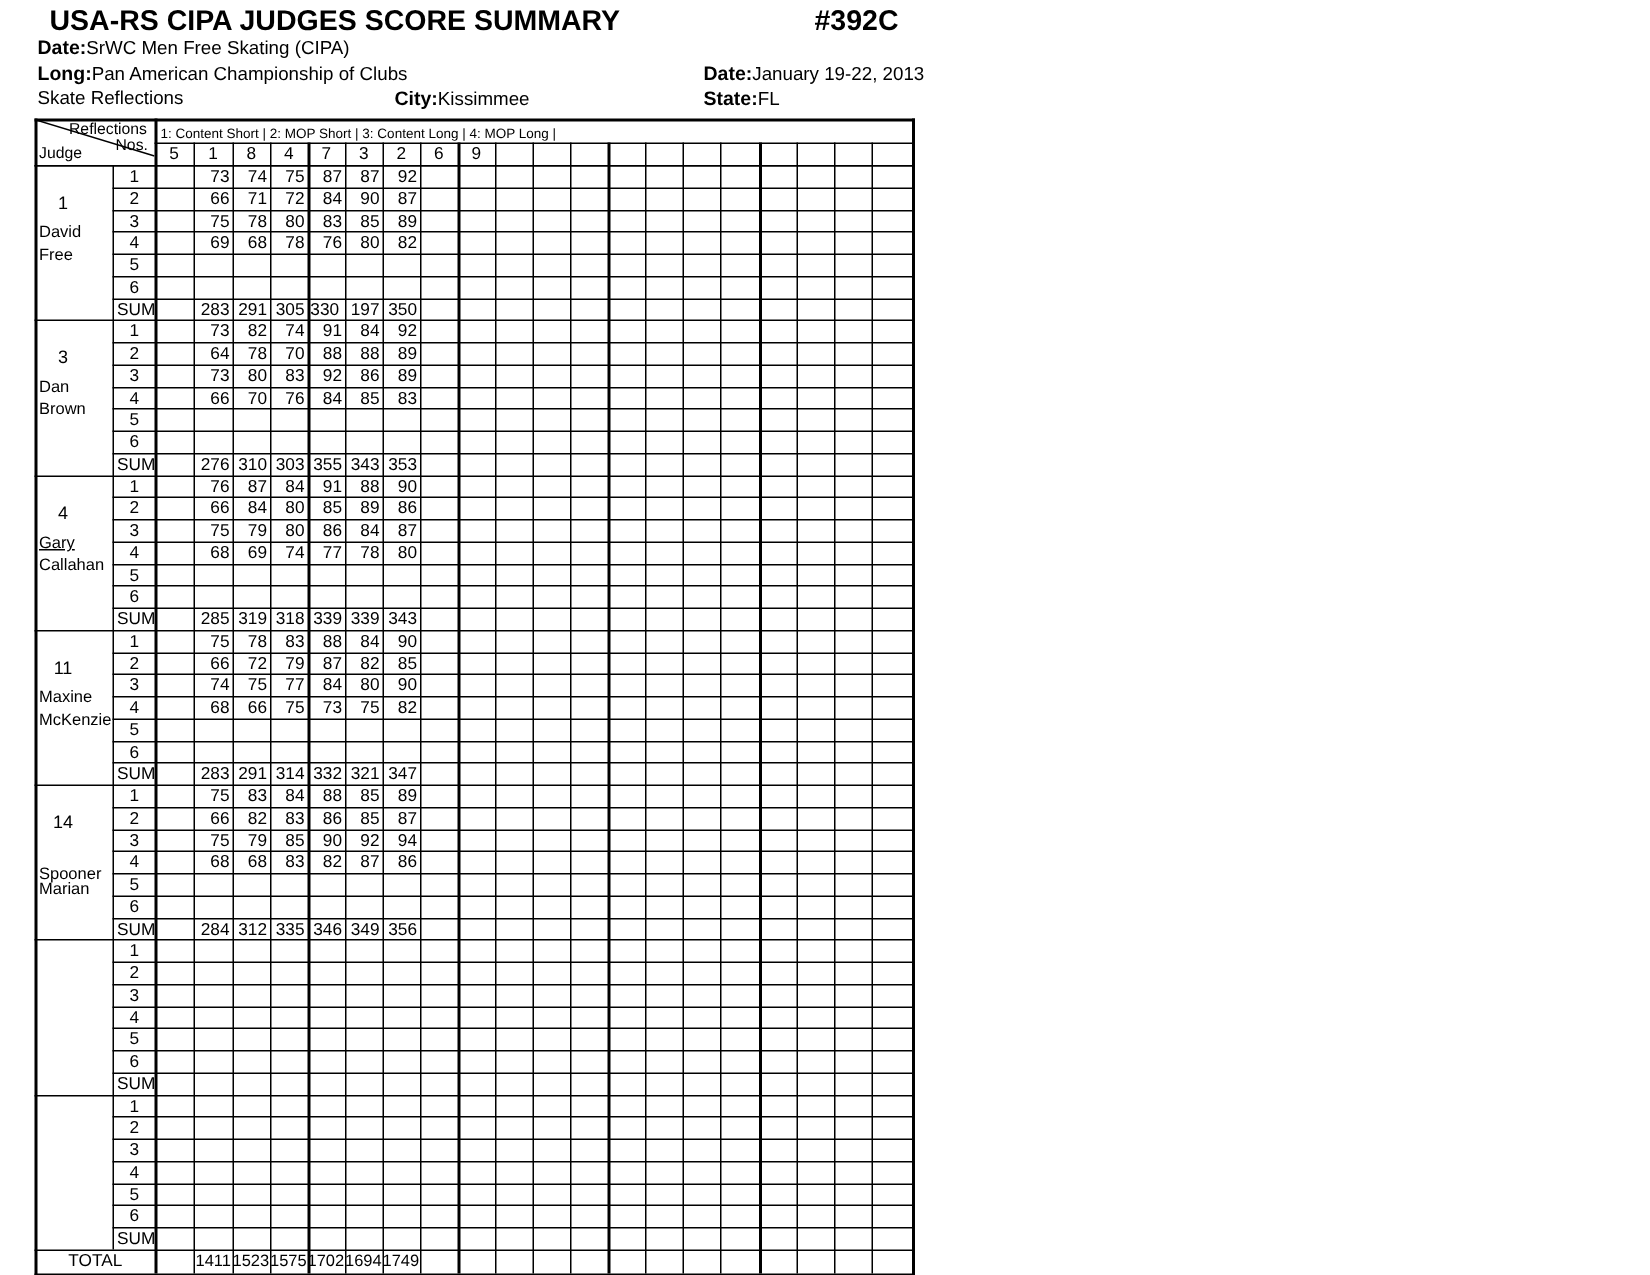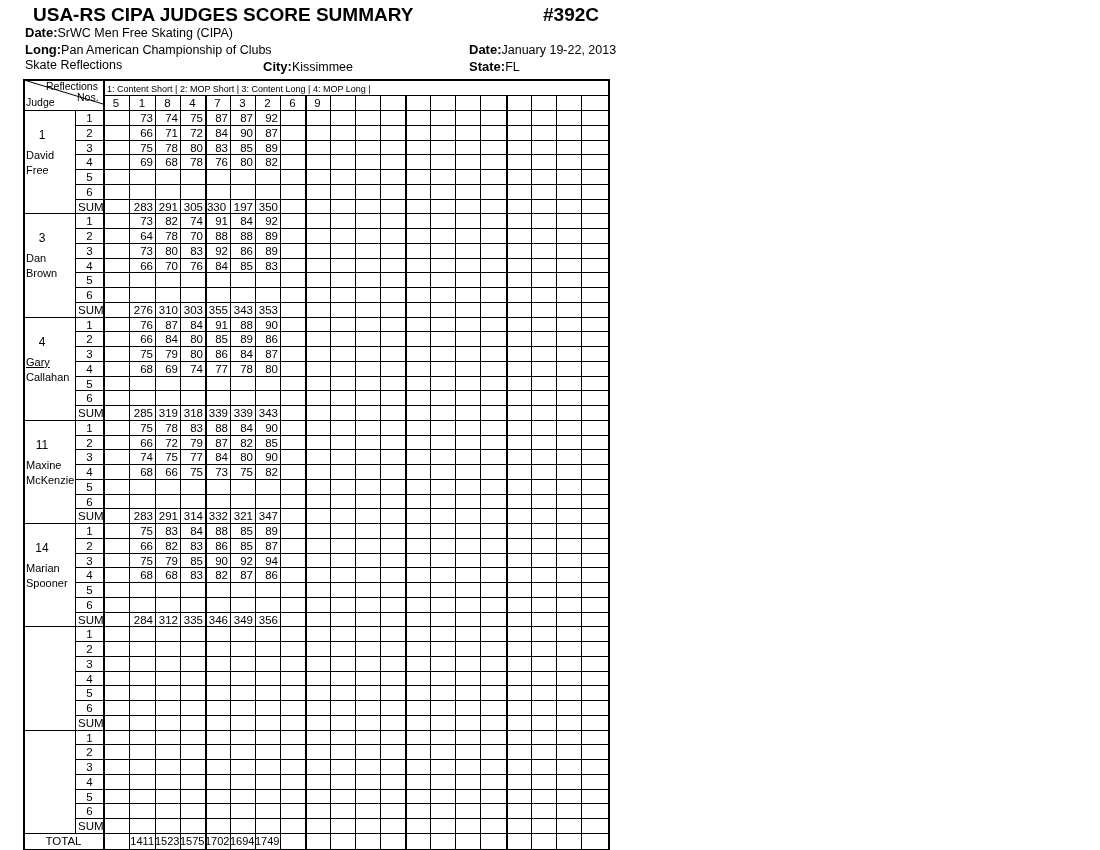--- a/index.html
+++ b/index.html
@@ -300,21 +300,21 @@
     <div class="rowlbl" style="left: 78px; width: 27px; top: 509px; text-align: left;">SUM</div>
     <div class="cell" style="left: 103px; width: 24px; top: 509px;"></div>
     <div class="cell" style="left: 129px; width: 24px; top: 509px;">283</div>
     <div class="cell" style="left: 155px; width: 23px; top: 509px;">291</div>
     <div class="cell" style="left: 180px; width: 23px; top: 509px;">314</div>
     <div class="cell" style="left: 205px; width: 23px; top: 509px;">332</div>
     <div class="cell" style="left: 230px; width: 23px; top: 509px;">321</div>
     <div class="cell" style="left: 255px; width: 23px; top: 509px;">347</div>
     <div class="hline" style="left: 23px; top: 523px; width: 585px; height: 1px;"></div>
     <div class="jnum" style="left: 22px; top: 541px;">14</div>
-    <div class="jname" style="left: 26px; top: 561px; text-align: right;">Marian</div>
+    <div class="jname" style="left: 26px; top: 586px; text-align: right;">Marian</div>
     <div class="jname" style="left: 26px; top: 576px;">Spooner</div>
     <div class="rowlbl" style="left: 76px; width: 27px; top: 524px;">1</div>
     <div class="cell" style="left: 103px; width: 24px; top: 524px;"></div>
     <div class="cell" style="left: 129px; width: 24px; top: 524px;">75</div>
     <div class="cell" style="left: 155px; width: 23px; top: 524px;">83</div>
     <div class="cell" style="left: 180px; width: 23px; top: 524px;">84</div>
     <div class="cell" style="left: 205px; width: 23px; top: 524px;">88</div>
     <div class="cell" style="left: 230px; width: 23px; top: 524px;">85</div>
     <div class="cell" style="left: 255px; width: 23px; top: 524px;">89</div>
     <div class="hline" style="left: 75px; top: 538px; width: 533px; height: 1px;"></div>

